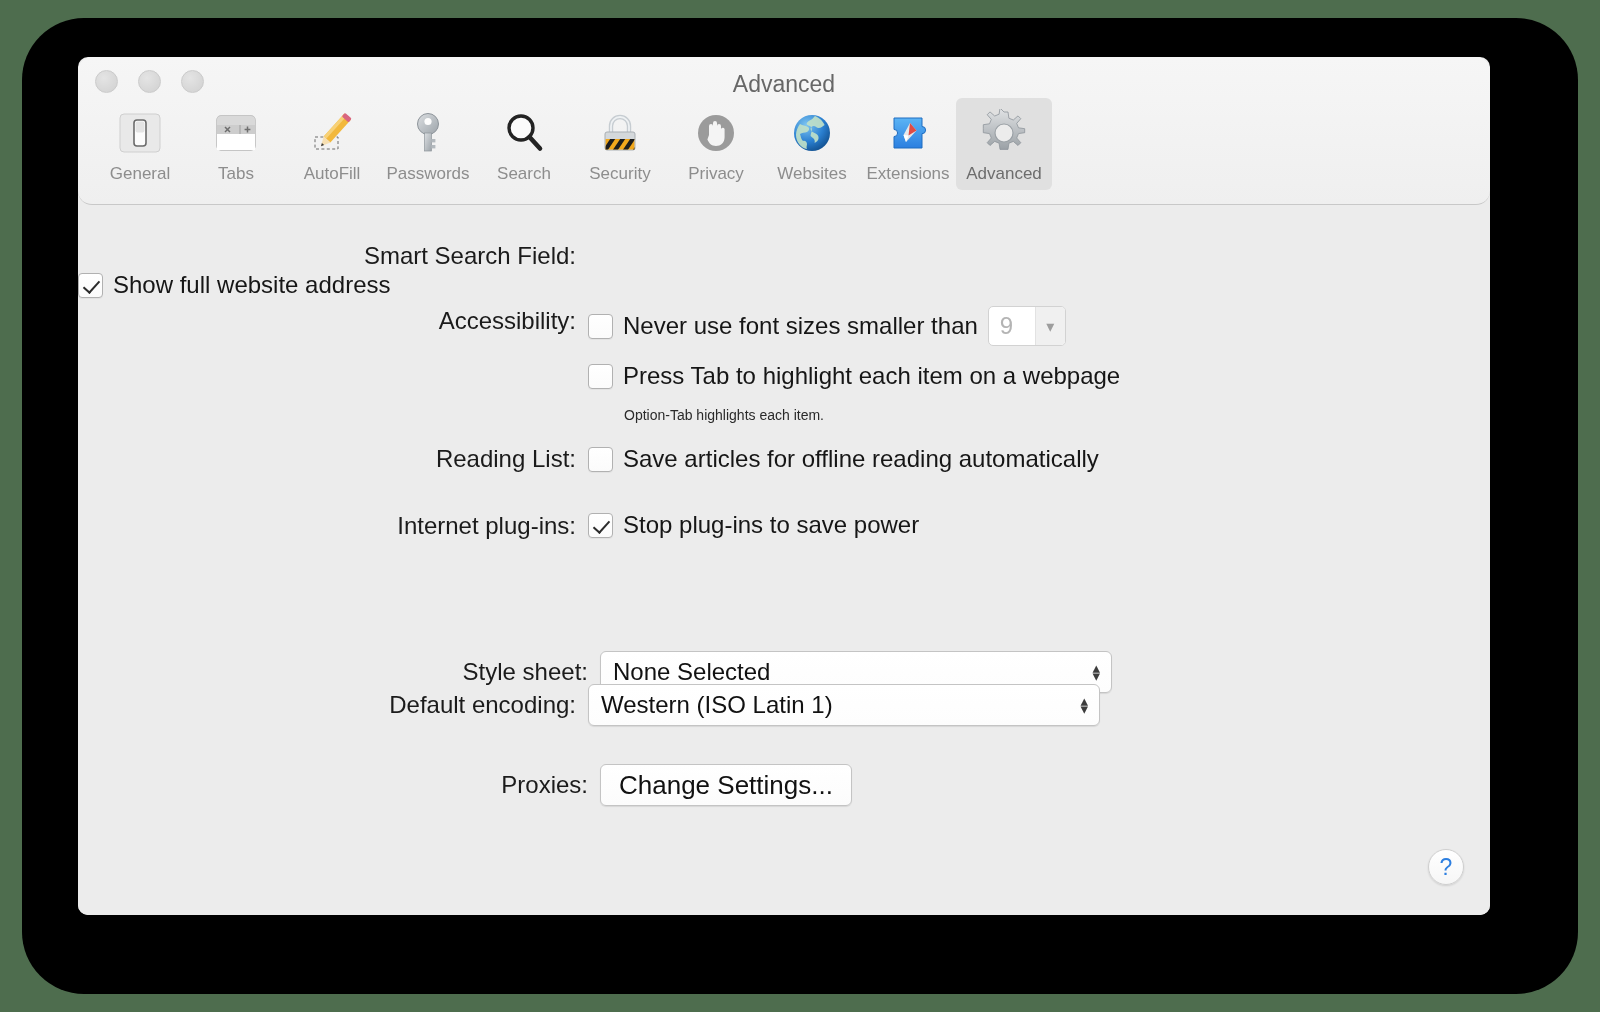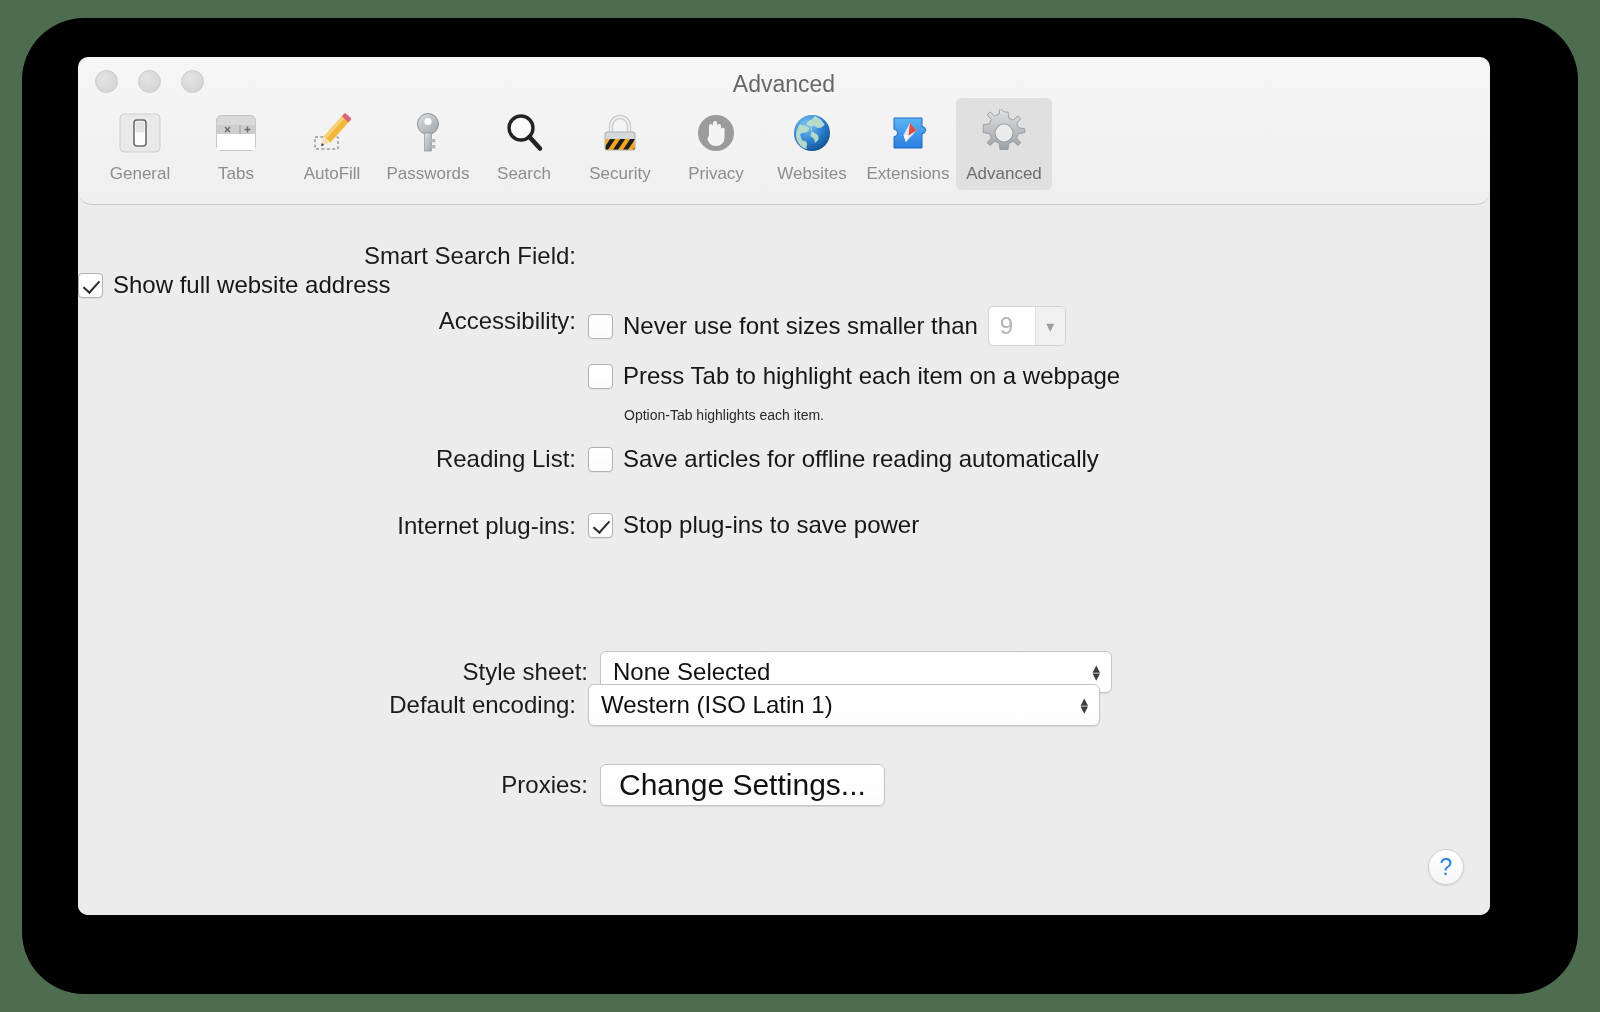--- a/index.html
+++ b/index.html
@@ -186,21 +186,21 @@
 
   
   .pbtn {
     height: 42px;
     border: 1px solid #c4c4c4;
     border-radius: 6px;
     background: linear-gradient(#ffffff,#fcfcfc);
     box-shadow: 0 1px 1px rgba(0,0,0,0.09);
     display: flex; align-items: center;
     padding: 0 18px;
-    font-size: 30px;
+    font-size: 26px;
     color: #111;
     white-space: nowrap;
     cursor: default;
   }
 
   
   #helpbtn {
     position: absolute;
     right: 26px; bottom: 30px;
     width: 36px; height: 36px;

